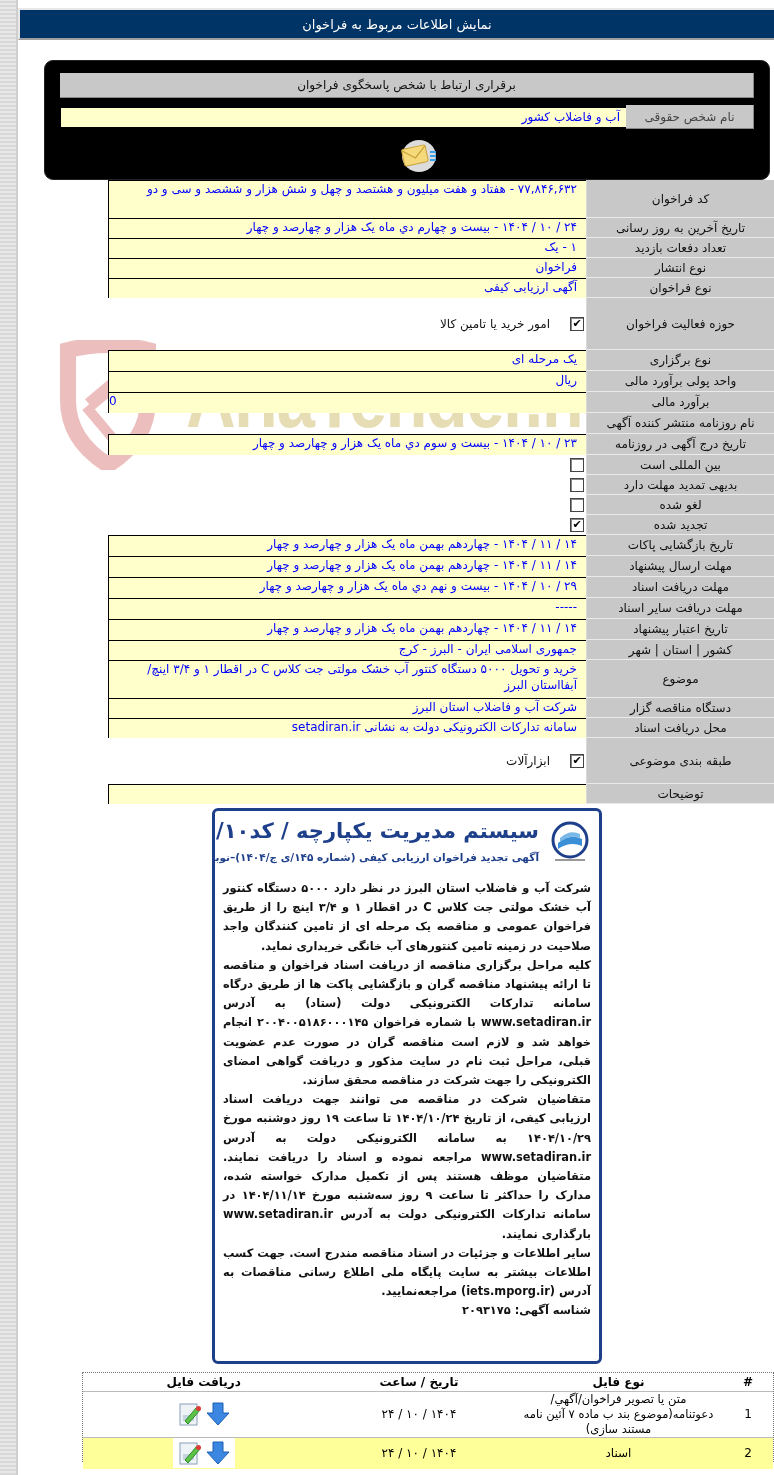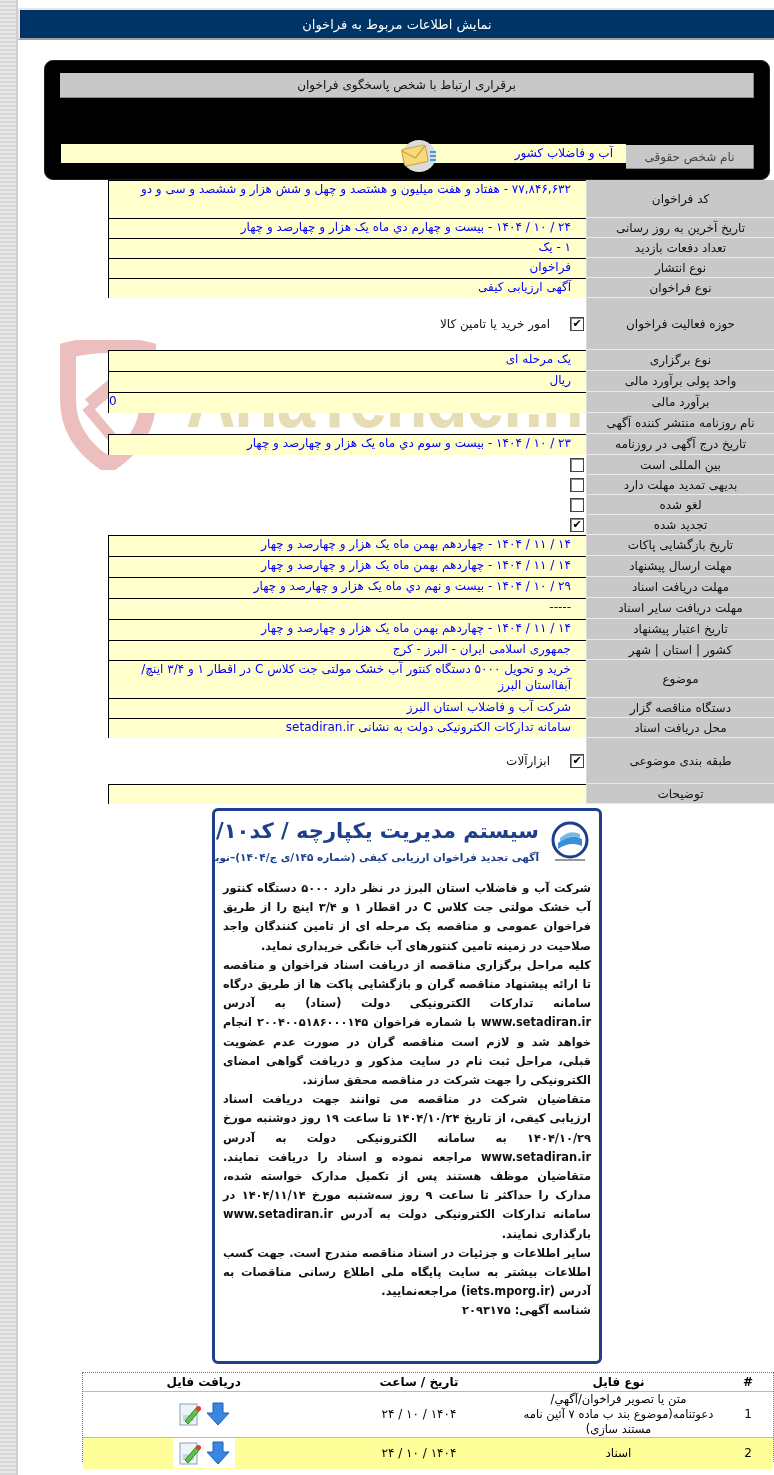--- a/index.html
+++ b/index.html
@@ -30,42 +30,42 @@
   }
   .contact-header {
     position: absolute; left: 15px; top: 12px; width: 694px; height: 25px;
     background: #c8c8c8; border-bottom: 1px solid #888; border-right: 1px solid #888;
     direction: rtl; text-align: center; line-height: 25px; font-size: 12px; color: #111;
   }
   .contact-row { position: absolute; left: 15px; top: 44px; width: 694px; height: 24px; }
   .contact-label {
     position: absolute; right: 0; top: 0; width: 128px; height: 24px;
     background: #c8c8c8; border-bottom: 1px solid #888; border-right: 1px solid #888;
-    direction: rtl; text-align: center; line-height: 24px; color: #444; font-size: 12px; margin-top: 40px;
+    direction: rtl; text-align: center; line-height: 24px; color: #444; font-size: 12px;
   }
   .contact-value {
     position: absolute; left: 0; top: 2px; width: 566px; height: 20px;
     background: #ffffcc; border-top: 1.5px solid #000; border-left: 1.5px solid #000;
-    direction: rtl; text-align: right; color: #0000ff; line-height: 18px; padding-right: 13px; margin-top: 36px;
+    direction: rtl; text-align: right; color: #0000ff; line-height: 18px; padding-right: 6px;
   }
   .mail-icon { position: absolute; left: 352px; top: 78px; width: 44px; height: 34px; cursor: pointer; }
 
   .form { position: absolute; left: 0; top: 180px; width: 756px; }
   .row { position: absolute; left: 0; width: 756px; }
   .lbl {
     position: absolute; right: 0; top: 0; width: 188px; height: 100%;
     background: #c8c8c8; border-bottom: 1px solid #eaeaea; border-left: 1px solid #dadada;
     direction: rtl; text-align: center; color: #111; font-size: 12px;
     display: flex; align-items: center; justify-content: center;
   }
   .val {
     position: absolute; left: 90px; top: 0; width: 478px; height: 100%;
     background: #ffffcc; border-top: 1.5px solid #000; border-left: 1.5px solid #000;
     direction: rtl; text-align: right; color: #0000ff; font-size: 12px;
-    line-height: 16px; padding-right: 15px; overflow: hidden;
+    line-height: 16px; padding-right: 9px; overflow: hidden;
   }
   .chk-area {
     position: absolute; left: 90px; top: 0; width: 478px; height: 100%;
     direction: rtl; display: flex; align-items: center; padding-right: 2px;
   }
   .cb {
     width: 14px; height: 14px; border: 1px solid #444; background: #fff;
     box-shadow: inset 1px 1px 0 #888; display: inline-flex; align-items: center; justify-content: center;
     font-size: 11px; line-height: 12px; color: #000; cursor: pointer; flex: none;
   }

